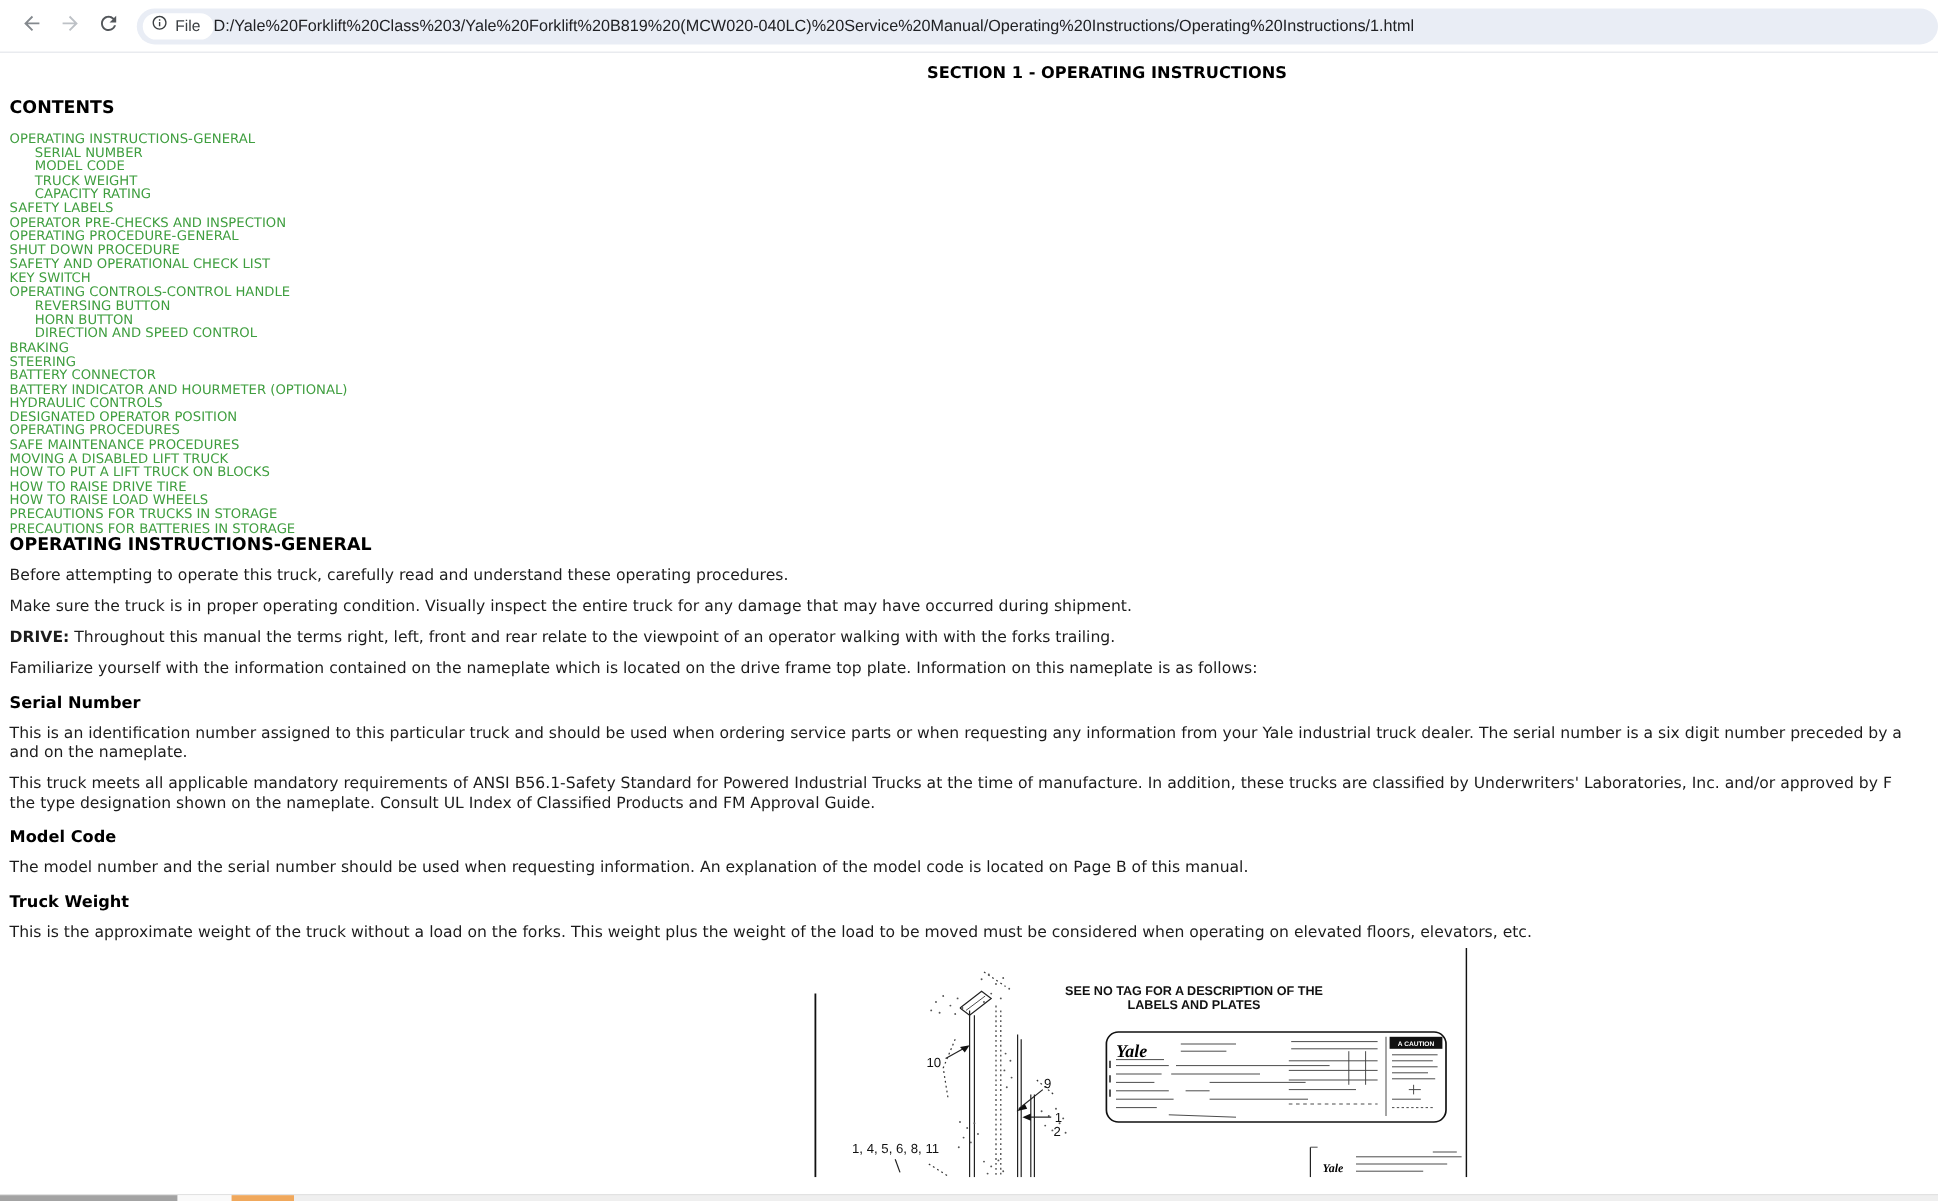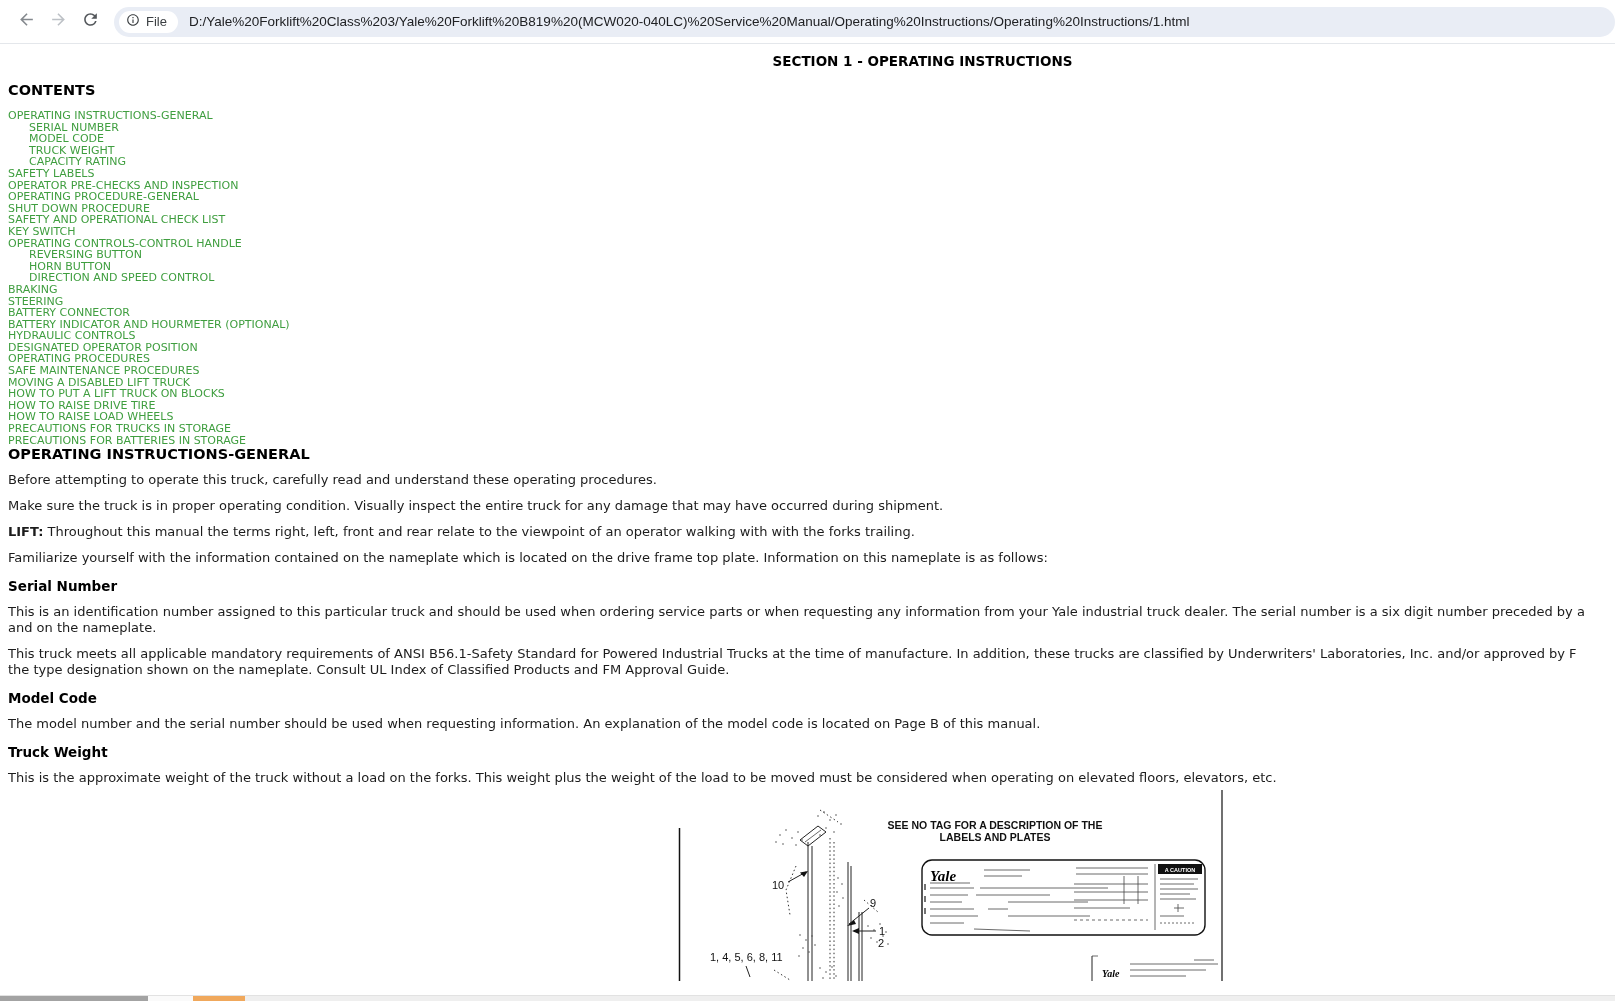--- a/index.html
+++ b/index.html
@@ -21,21 +21,21 @@
     flex:1 1 auto; height:30px; margin-left:8px; background:#e9edf5;
     border-radius:15px; display:flex; align-items:center; padding-left:5px; overflow:hidden;
   }
   .file-badge {
     height:22px; background:#fff; border-radius:11px; display:flex; align-items:center;
     padding:0 11px 0 7px; gap:6px; flex:0 0 auto;
   }
   .file-badge svg { width:14px; height:14px; }
   .file-badge .file-label { font-size:13px; color:#3c4043; }
   .url-text {
-    margin-left:11px; font-size:13.5px; color:#202124; white-space:nowrap; overflow:hidden;
+    margin-left:0; font-size:13.5px; color:#202124; white-space:nowrap; overflow:hidden;
   }
 
   
   .page {
     position:absolute; top:45px; left:0; right:0; bottom:0; background:#fff; overflow:hidden;
   }
   .doc {
     width:1845px; padding:6px 8px 0 8px; color:#1c1c1c;
     font-family:"DejaVu Sans", sans-serif;
   }
@@ -150,21 +150,21 @@
         </div>
       <div>
           <div class="doc-h2">OPERATING INSTRUCTIONS-GENERAL</div>
           <div class="doc-p">
             <div class="doc-line">Before attempting to operate this truck, carefully read and understand these operating procedures.</div>
           </div>
           <div class="doc-p">
             <div class="doc-line">Make sure the truck is in proper operating condition. Visually inspect the entire truck for any damage that may have occurred during shipment.</div>
           </div>
           <div class="doc-p">
-            <div class="doc-line"><span class="bold">LIFT:</span> Throughout this manual the terms right, left, front and rear relate to the viewpoint of an operator walking with with the forks trailing.</div>
+            <div class="doc-line"><span class="bold">DRIVE:</span> Throughout this manual the terms right, left, front and rear relate to the viewpoint of an operator walking with with the forks trailing.</div>
           </div>
           <div class="doc-p">
             <div class="doc-line">Familiarize yourself with the information contained on the nameplate which is located on the drive frame top plate. Information on this nameplate is as follows:</div>
           </div>
           <div class="doc-h3">Serial Number</div>
           <div class="doc-p">
             <div class="doc-line">This is an identification number assigned to this particular truck and should be used when ordering service parts or when requesting any information from your Yale industrial truck dealer. The serial number is a six digit number preceded by a</div>
             <div class="doc-line">and on the nameplate.</div>
           </div>
           <div class="doc-p">

